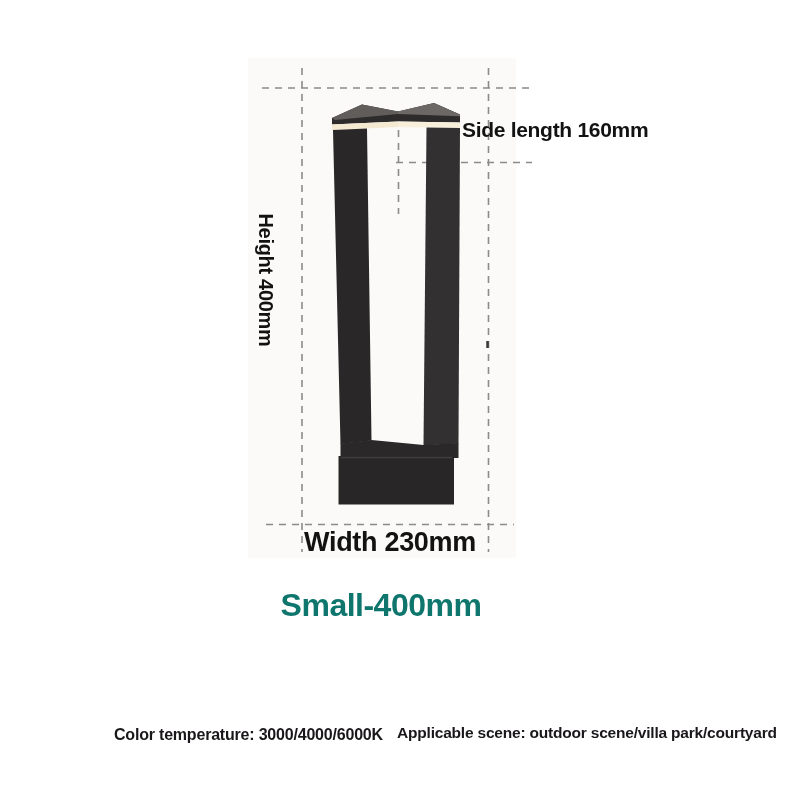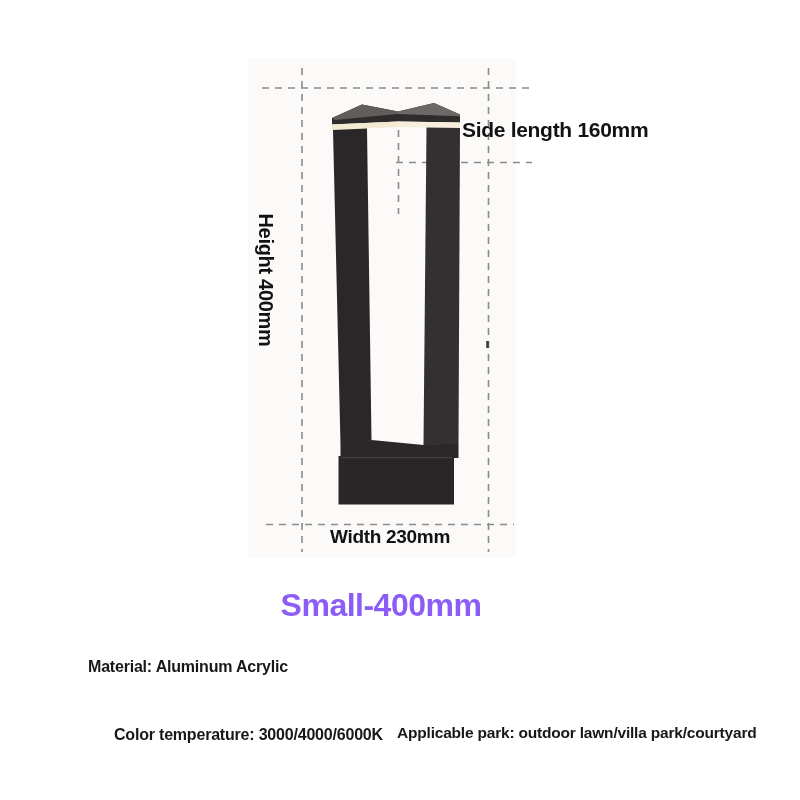--- a/index.html
+++ b/index.html
@@ -25,26 +25,26 @@
     color: #121212;
     white-space: nowrap;
     letter-spacing: -0.3px;
     line-height: 1.2;
   }
   .side-length-label { left: 462px; top: 117px; font-size: 21px; }
   .height-label {
     left: 266px; top: 280px; font-size: 20px;
     transform: translate(-50%, -50%) rotate(90deg);
   }
-  .width-label { left: 390px; top: 526px; font-size: 19px; transform: translateX(-50%); }
+  .width-label { left: 390px; top: 526px; font-size: 27px; transform: translateX(-50%); }
   .product-title {
     position: absolute;
     left: 381px; top: 587px;
     transform: translateX(-50%);
-    font-size: 32px; font-weight: bold; color: #8b5cf6;
+    font-size: 32px; font-weight: bold; color: #0f766e;
     letter-spacing: -0.5px; white-space: nowrap; line-height: 1.15;
   }
   .spec {
     position: absolute;
     font-size: 16px; font-weight: bold; color: #1a171b;
     letter-spacing: -0.2px; white-space: nowrap; line-height: 1.2;
   }
   .spec-material { left: 88px; top: 657px; }
   .spec-waterproof { left: 397px; top: 657px; }
   .spec-color-temperature { left: 90px; top: 725px; margin-left: 24px; }
@@ -90,20 +90,19 @@
   </svg>
 
   <div class="label side-length-label">Side length 160mm</div>
 
   <div class="label height-label">Height 400mm</div>
 
   <div class="label width-label">Width 230mm</div>
 
   <div class="product-title">Small-400mm</div>
 
-  <div class="spec spec-material">Material: Aluminum Acrylic</div>
 
 
   <div class="spec spec-color-temperature">Color temperature: 3000/4000/6000K</div>
 
-  <div class="spec spec-applicable-scene">Applicable park: outdoor lawn/villa park/courtyard</div>
+  <div class="spec spec-applicable-scene">Applicable scene: outdoor scene/villa park/courtyard</div>
 
 </div>
 
 </body></html>

